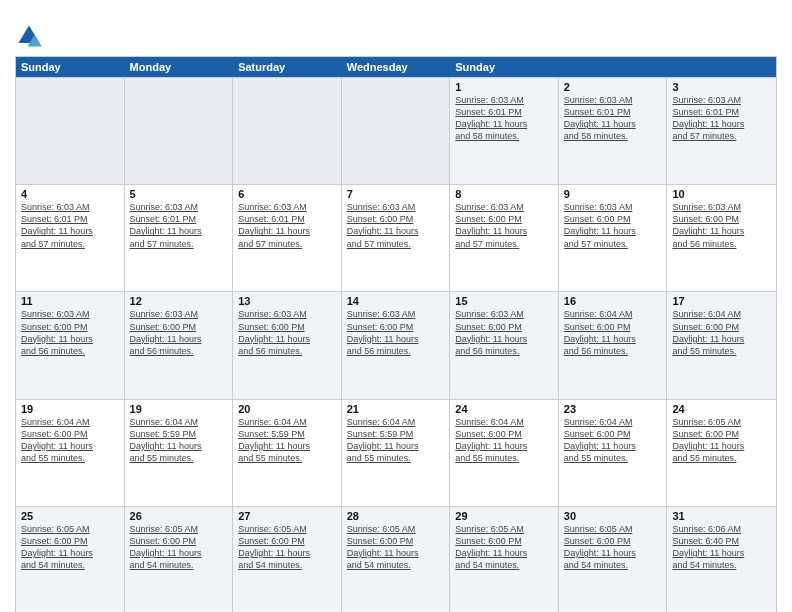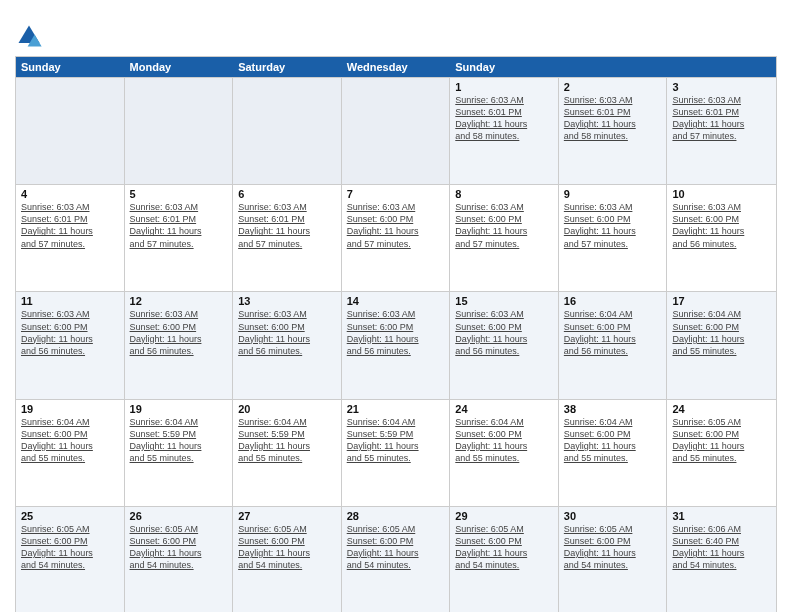--- a/index.html
+++ b/index.html
@@ -311,21 +311,21 @@
 and 55 minutes.</div>
           </div>
           <div class="cal-cell">
             <div class="day-num">24</div>
             <div class="day-info" style="white-space: pre-line;">Sunrise: 6:04 AM
 Sunset: 6:00 PM
 Daylight: 11 hours
 and 55 minutes.</div>
           </div>
           <div class="cal-cell">
-            <div class="day-num">38</div>
+            <div class="day-num">23</div>
             <div class="day-info" style="white-space: pre-line;">Sunrise: 6:04 AM
 Sunset: 6:00 PM
 Daylight: 11 hours
 and 55 minutes.</div>
           </div>
           <div class="cal-cell">
             <div class="day-num">24</div>
             <div class="day-info" style="white-space: pre-line;">Sunrise: 6:05 AM
 Sunset: 6:00 PM
 Daylight: 11 hours

